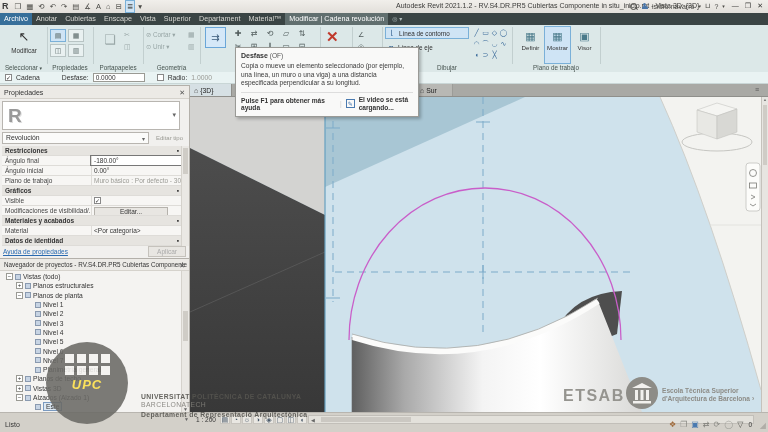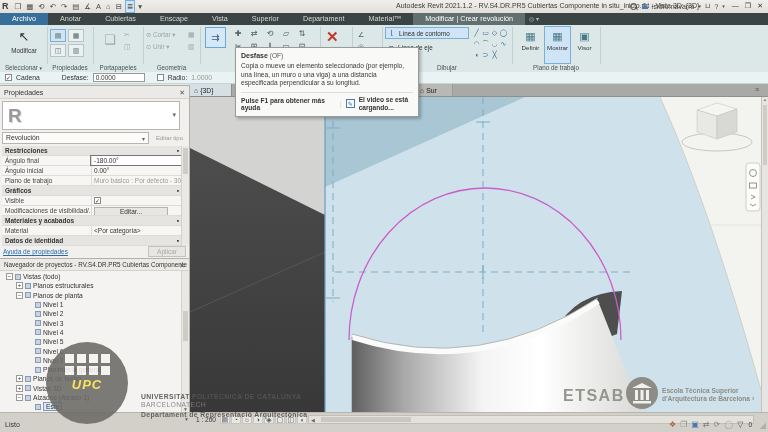--- a/index.html
+++ b/index.html
@@ -16,21 +16,21 @@
   .tbright{position:absolute;right:2px;top:0;height:12px;display:flex;align-items:center;gap:4px;color:#4a4a46;}
   .wbtn{font-size:7px;padding:0 3px;color:#3a3a38;}
   .search-css{width:5px;height:5px;border:1px solid #4a4a46;border-radius:50%;position:relative;display:inline-block;}
   .search-css::after{content:"";position:absolute;left:4px;top:4px;width:3px;height:1px;background:#4a4a46;transform:rotate(45deg);}
   .person{width:7px;height:7px;display:inline-block;position:relative;}
   .person::before{content:"";position:absolute;left:2px;top:0;width:3px;height:3px;border-radius:50%;background:#4a76a8;}
   .person::after{content:"";position:absolute;left:0.5px;top:3.5px;width:6px;height:3px;border-radius:2px 2px 0 0;background:#4a76a8;}
 
   
   .tabbar{left:0;top:13px;width:768px;height:12px;background:var(--tabbar_dark);display:flex;color:#d8d8d3;font-size:7.2px;}
-  .rtab{padding:0 12px;line-height:12px;white-space:nowrap;}
+  .rtab{padding:0 4px;line-height:12px;white-space:nowrap;}
   .rtab.archivo{background:var(--archivo_blue);color:#fff;}
   .rtab.activetab{background:#616f6f;color:#fff;}
   .rtab.newtab{padding:0 4px;color:#b5c0c0;font-size:6px;line-height:12px;}
 
   
   .ribbon{left:0;top:25px;width:768px;height:47px;background:var(--ribbon_bg);}
   .vsep{position:absolute;top:2px;height:37px;width:1px;background:#c2cfcf;}
   .rpl{position:absolute;top:39px;height:8px;font-size:6.3px;color:#46534f;text-align:center;white-space:nowrap;}
   .modbtn{position:absolute;left:4px;top:2px;width:40px;height:36px;text-align:center;}
   .modbtn .cur{font-size:13px;color:#2f2f2f;line-height:20px;display:block;}
@@ -187,21 +187,21 @@
 
   <div class="tabbar abs" id="tabbar">
       <span class="rtab archivo">Archivo</span>
       <span class="rtab">Anotar</span>
       <span class="rtab">Cubiertas</span>
       <span class="rtab">Enscape</span>
       <span class="rtab">Vista</span>
       <span class="rtab">Superior</span>
       <span class="rtab">Departament</span>
       <span class="rtab">Material™</span>
-      <span class="rtab activetab">Modificar | Crear revolución</span>
+      <span class="rtab activetab">Modificar | Cadena revolución</span>
       <span class="rtab newtab">◎ ▾</span>
     </div>
 
   <div class="ribbon abs">
     <div class="modbtn">
       <span class="cur">↖</span>
       <span class="lbl">Modificar</span>
     </div>
     <div class="vsep" style="left:47px;"></div>
     <div class="vsep" style="left:93px;"></div>

